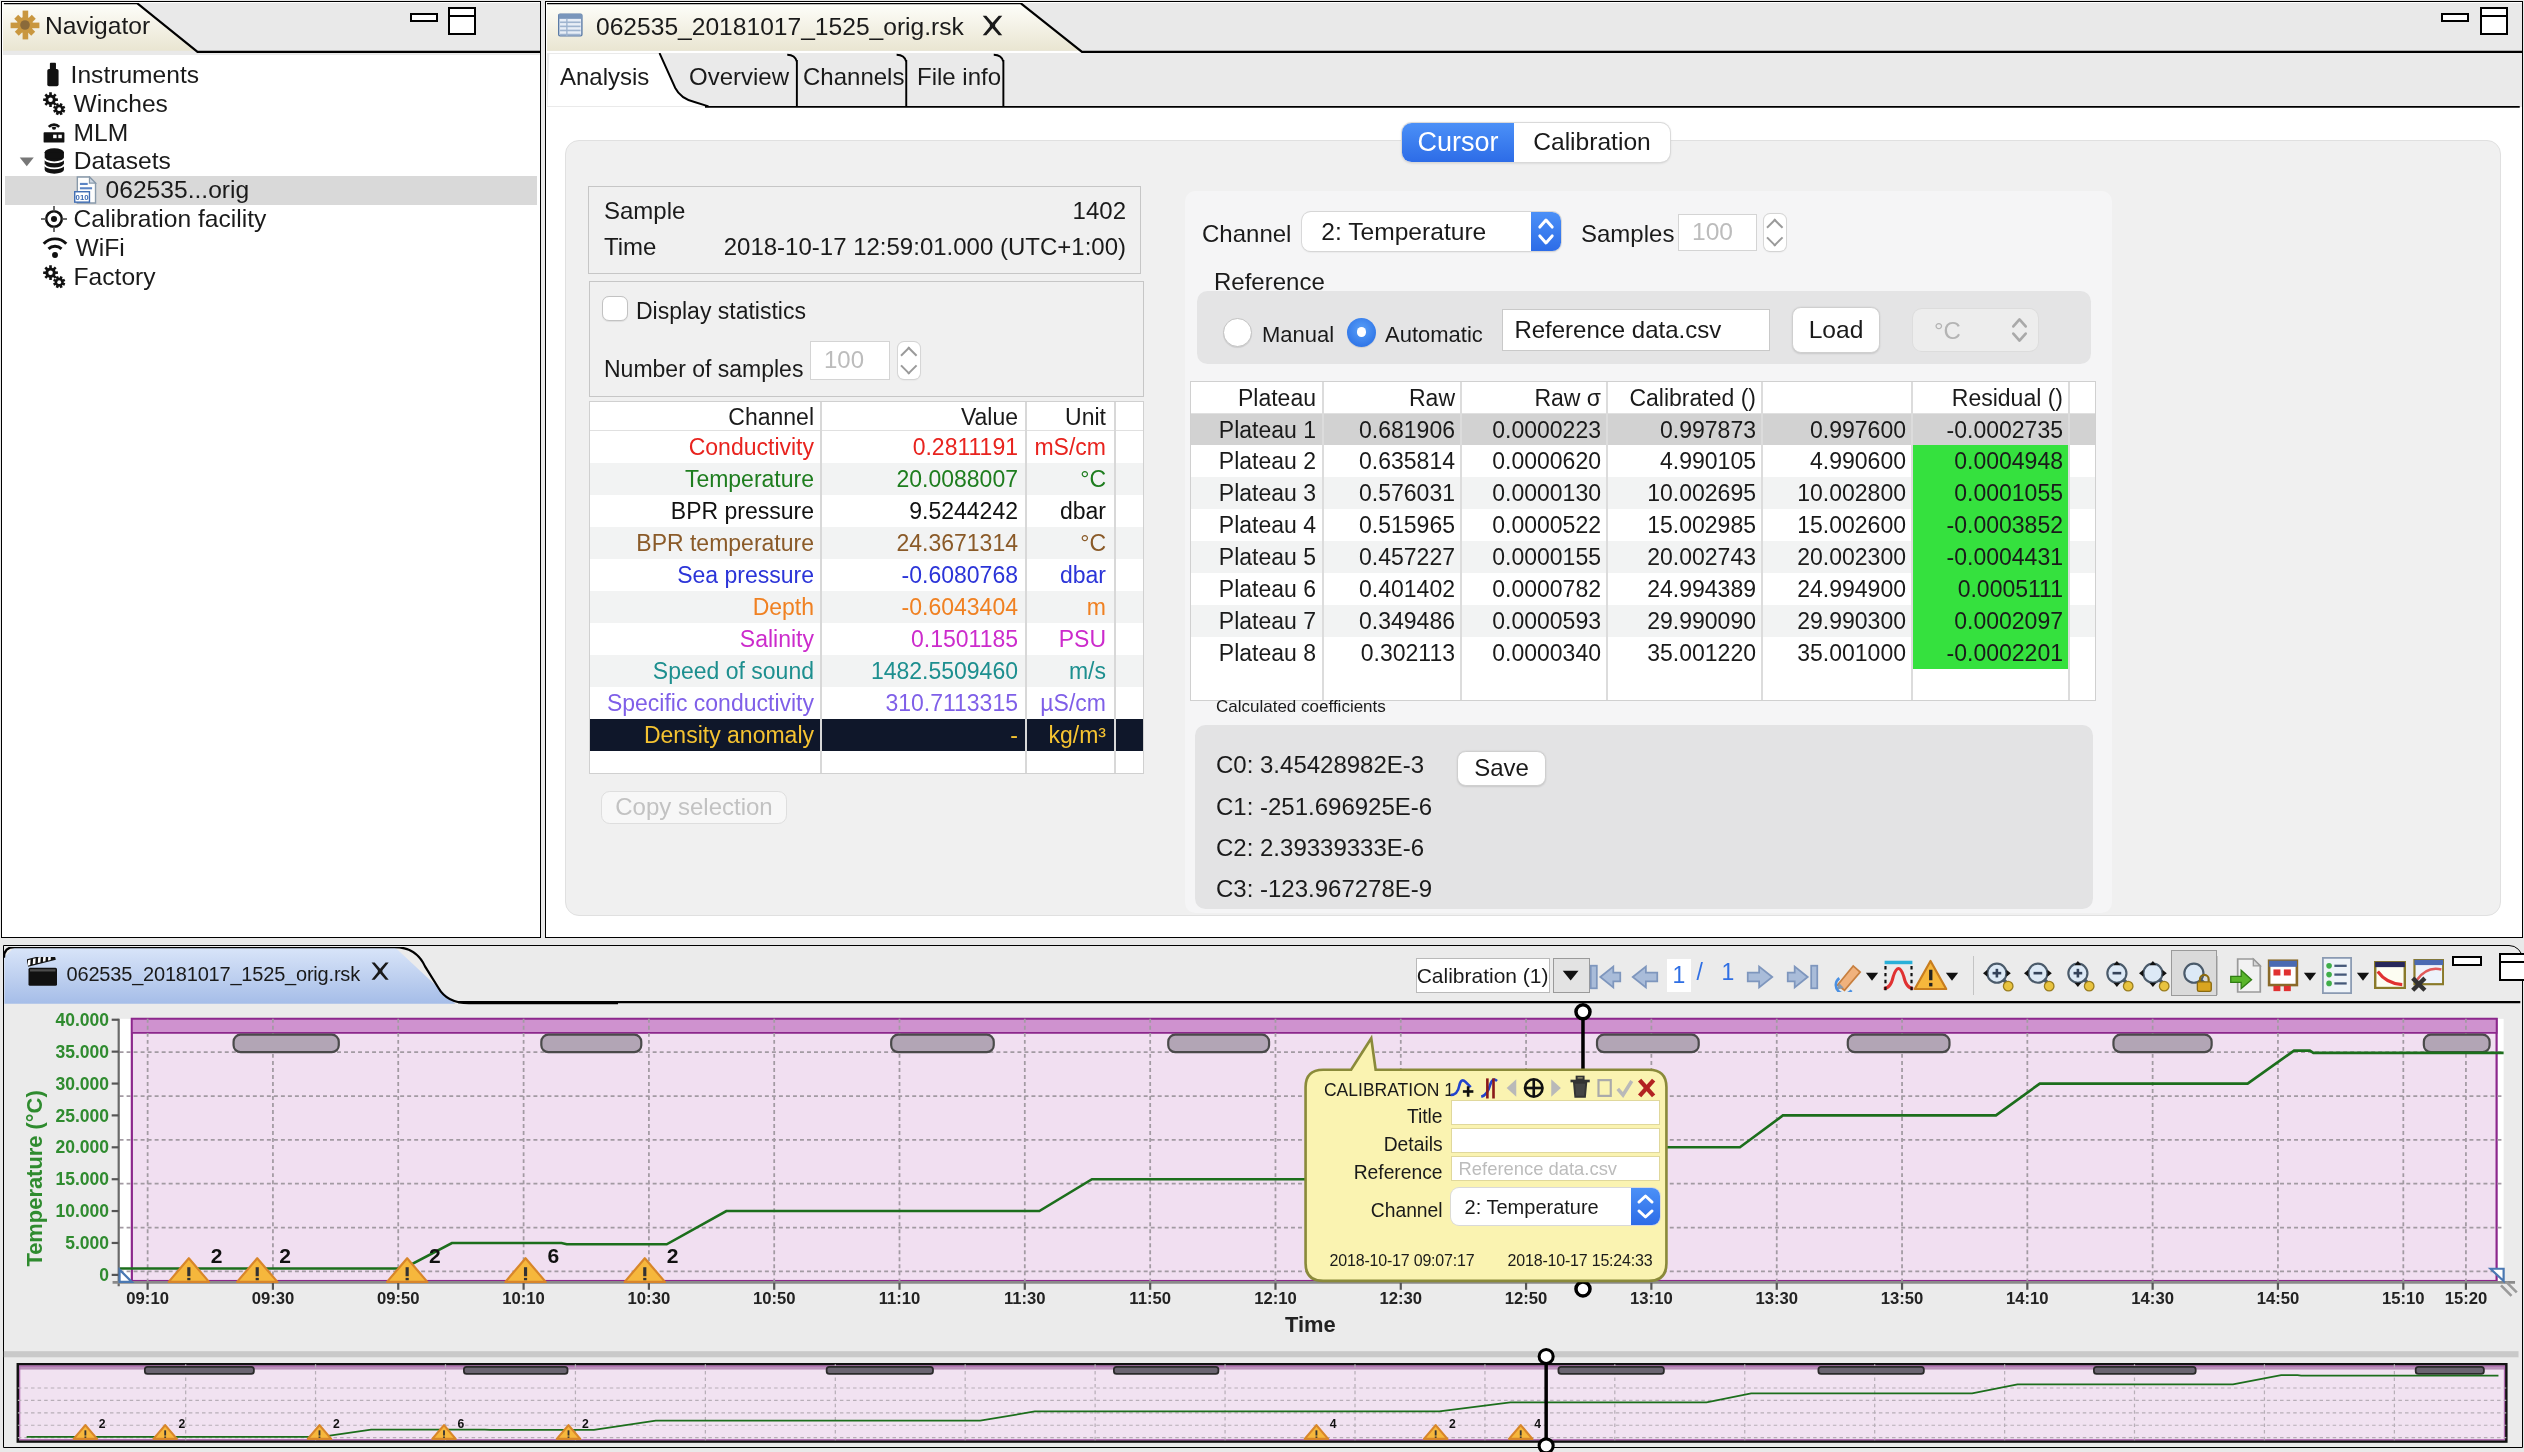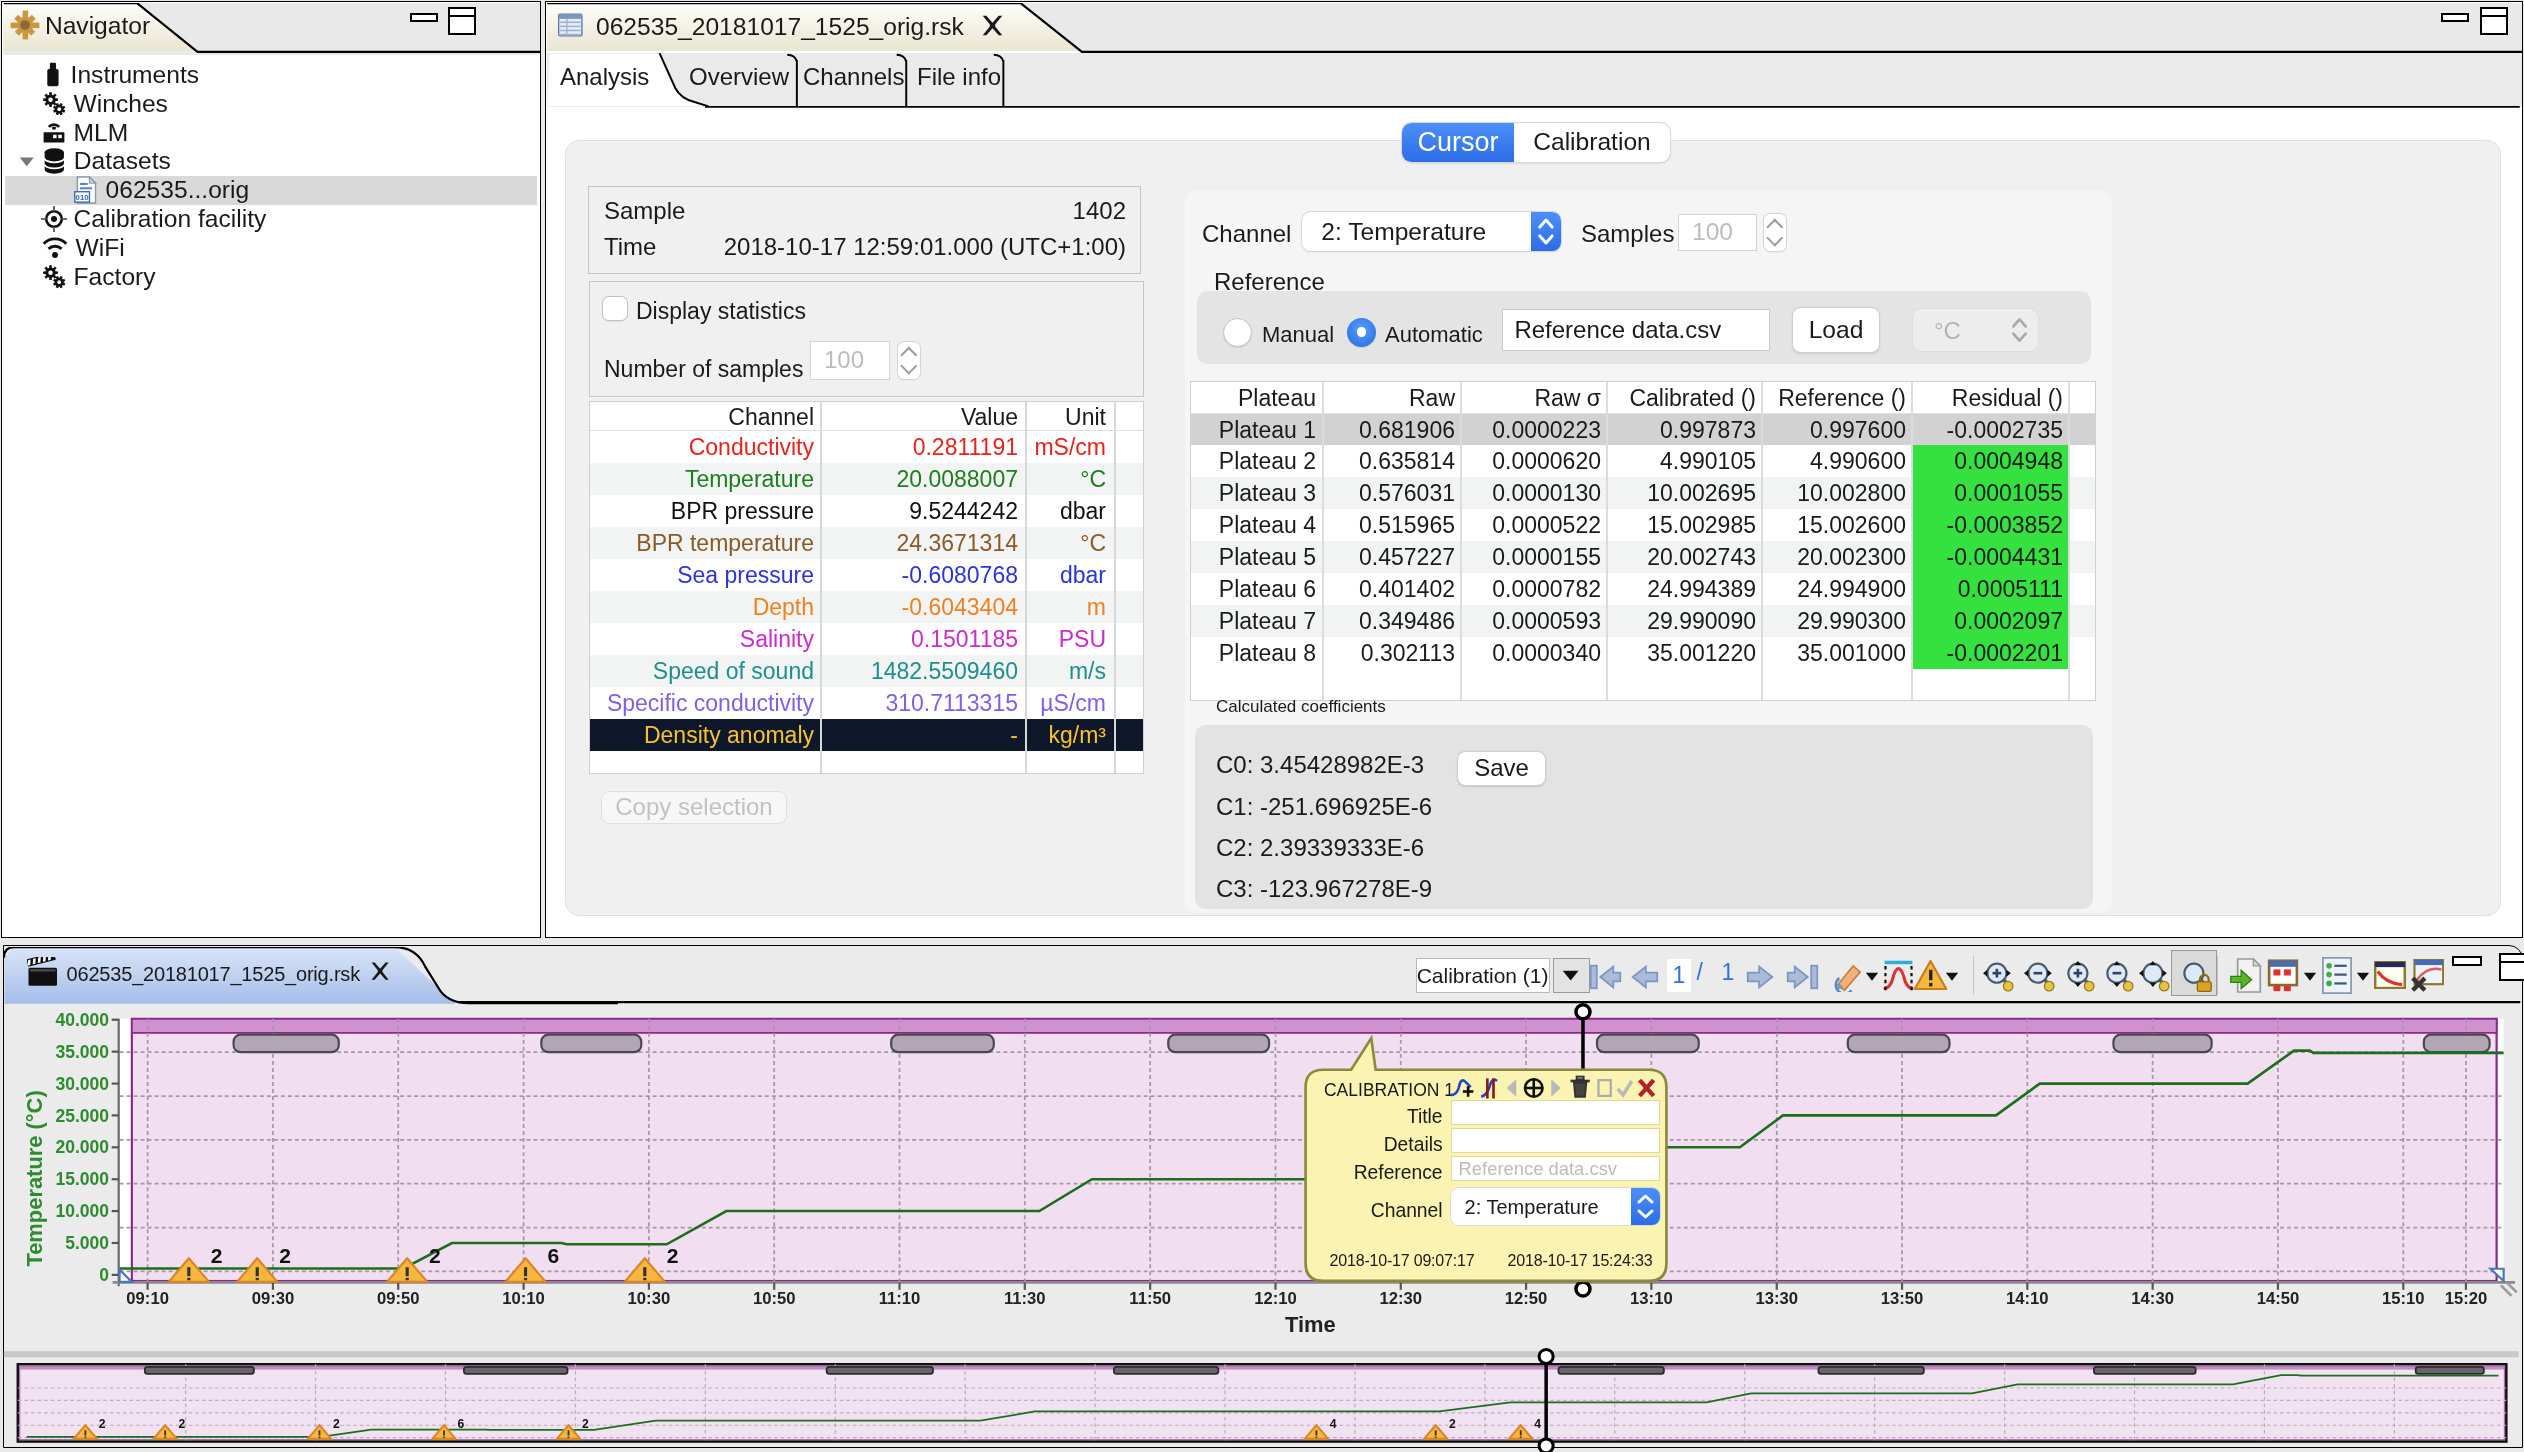--- a/index.html
+++ b/index.html
@@ -354,21 +354,20 @@
         <path d="M6,14 L13,6 L20,14" fill="none" stroke="#a9a9a9" stroke-width="3" stroke-linecap="round" stroke-linejoin="round"></path>
         <path d="M6,22 L13,30 L20,22" fill="none" stroke="#a9a9a9" stroke-width="3" stroke-linecap="round" stroke-linejoin="round"></path>
       </svg>
     </div>
 <div class="abs" style="left:645px;top:380px;width:906px;height:320px;background:#fff;border:1.8px solid #d0d0d0;font-size:23px;">
 <div style="position:absolute;left:0;top:0;width:100%;height:32px;border-bottom:1.8px solid #e0e0e0;">
         <span style="position:absolute;left:0;top:3.5px;width:125px;text-align:right;display:inline-block;">Plateau</span>
         <span style="position:absolute;left:0;top:3.5px;width:264px;text-align:right;display:inline-block;">Raw</span>
         <span style="position:absolute;left:0;top:3.5px;width:410px;text-align:right;display:inline-block;">Raw σ</span>
         <span style="position:absolute;left:0;top:3.5px;width:565px;text-align:right;display:inline-block;">Calibrated ()</span>
-        <span style="position:absolute;left:0;top:3.5px;width:715px;text-align:right;display:inline-block;">Reference ()</span>
         <span style="position:absolute;left:0;top:3.5px;width:872px;text-align:right;display:inline-block;">Residual ()</span>
       </div>
 <div style="position:absolute;left:0;top:32px;width:100%;height:32px;background:#d2d2d2;">
         <span style="position:absolute;left:0;top:3.5px;width:125px;text-align:right;">Plateau 1</span>
         <span style="position:absolute;left:0;top:3.5px;width:264px;text-align:right;">0.681906</span>
         <span style="position:absolute;left:0;top:3.5px;width:410px;text-align:right;">0.0000223</span>
         <span style="position:absolute;left:0;top:3.5px;width:565px;text-align:right;">0.997873</span>
         <span style="position:absolute;left:0;top:3.5px;width:715px;text-align:right;">0.997600</span>
         <span style="position:absolute;left:0;top:3.5px;width:872px;text-align:right;">-0.0002735</span>
       </div>

